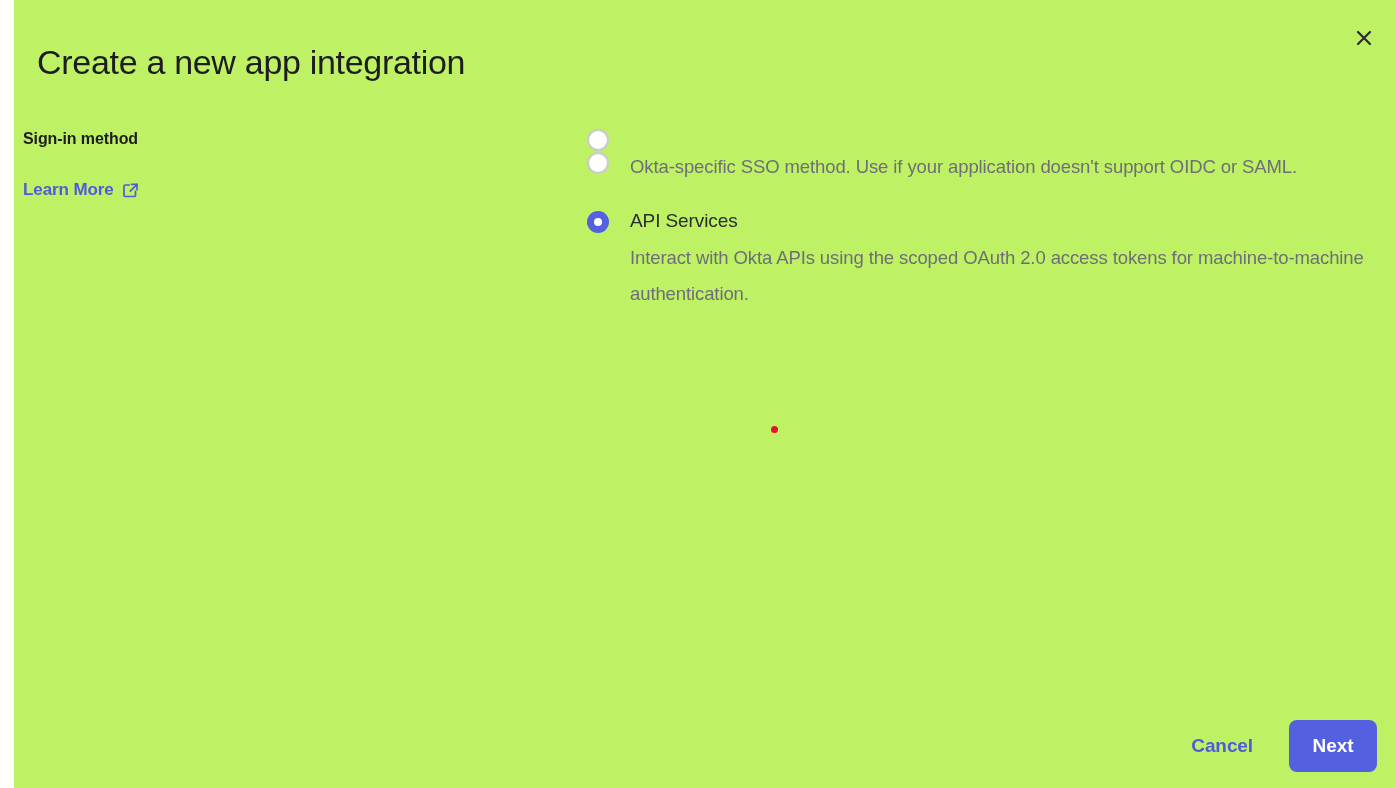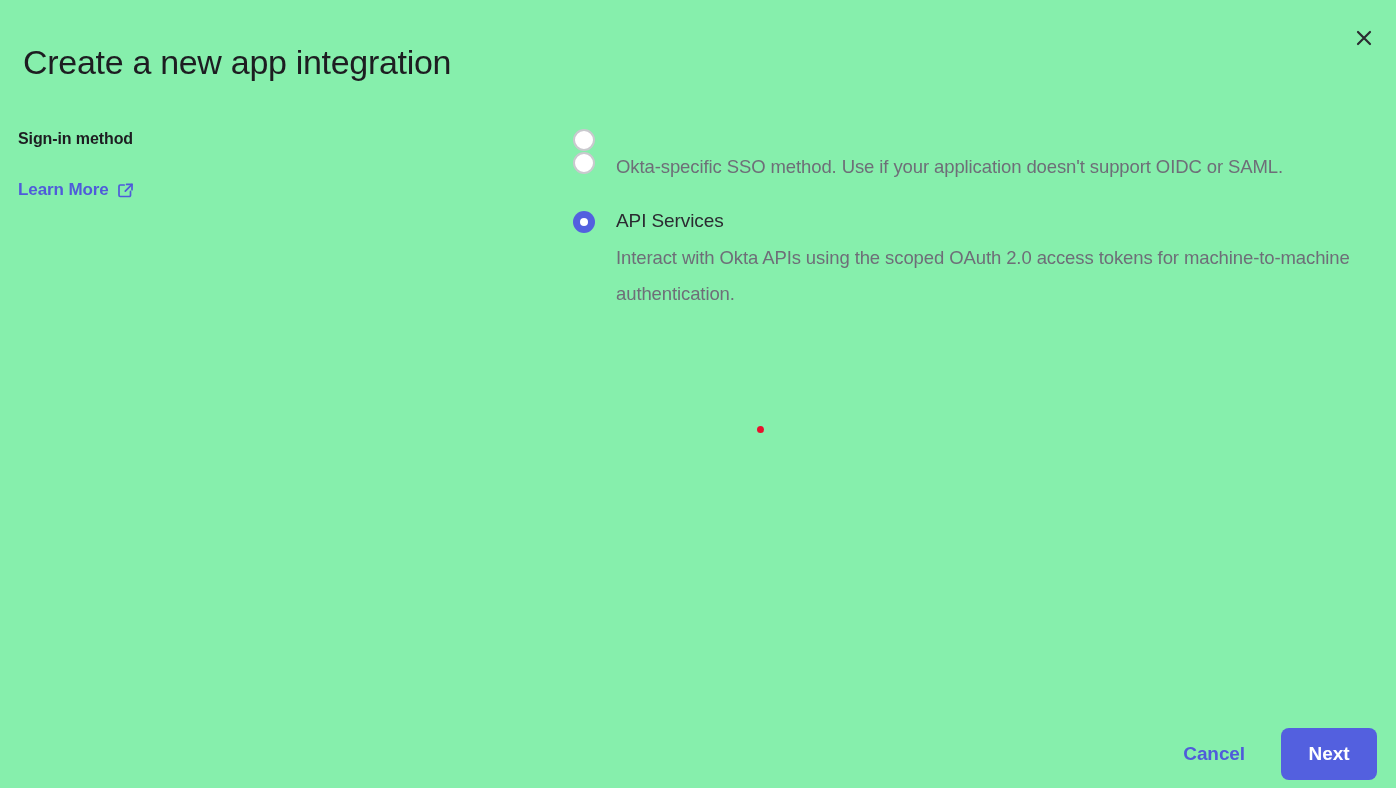--- a/index.html
+++ b/index.html
@@ -13,21 +13,22 @@
     font-family: "Liberation Sans", sans-serif;
     color: #1d1d21;
     -webkit-font-smoothing: antialiased;
     overflow: hidden;
     position: relative;
   }
 
   .dialog {
     position: absolute;
     inset: 0;
-    background: #86efac;
+    background: #bef264;
+    margin-left: 14px;
   }
 
   
   .close-btn {
     position: absolute;
     top: 16px;
     right: 10px;
     width: 44px;
     height: 44px;
     display: flex;
@@ -50,21 +51,21 @@
     font-weight: 400;
     letter-spacing: -0.3px;
     color: #1d1d21;
     margin: 0;
     white-space: nowrap;
   }
 
   
   .left-col {
     position: absolute;
-    left: 18px;
+    left: 9px;
     top: 127px;
     width: 500px;
   }
   .section-label {
     font-size: 16px;
     line-height: 24px;
     font-weight: 700;
     color: #1d1d21;
     letter-spacing: -0.1px;
   }
@@ -138,39 +139,39 @@
     font-weight: 400;
     color: #6e6e78;
     letter-spacing: -0.1px;
     max-width: 770px;
   }
 
   
   .footer {
     position: absolute;
     right: 19px;
-    bottom: 8px;
+    bottom: 16px;
     display: flex;
     align-items: center;
     gap: 36px;
   }
   .cancel-link {
     font-size: 19px;
     line-height: 26px;
     font-weight: 700;
     color: #4f5bda;
     background: none;
     border: none;
     padding: 0;
     cursor: pointer;
     letter-spacing: -0.1px;
     font-family: inherit;
   }
   .next-btn {
-    width: 96px;
+    width: 88px;
     height: 52px;
     border: none;
     border-radius: 8px;
     background: #5360df;
     color: #ffffff;
     font-size: 19px;
     font-weight: 700;
     letter-spacing: -0.1px;
     cursor: pointer;
     font-family: inherit;

